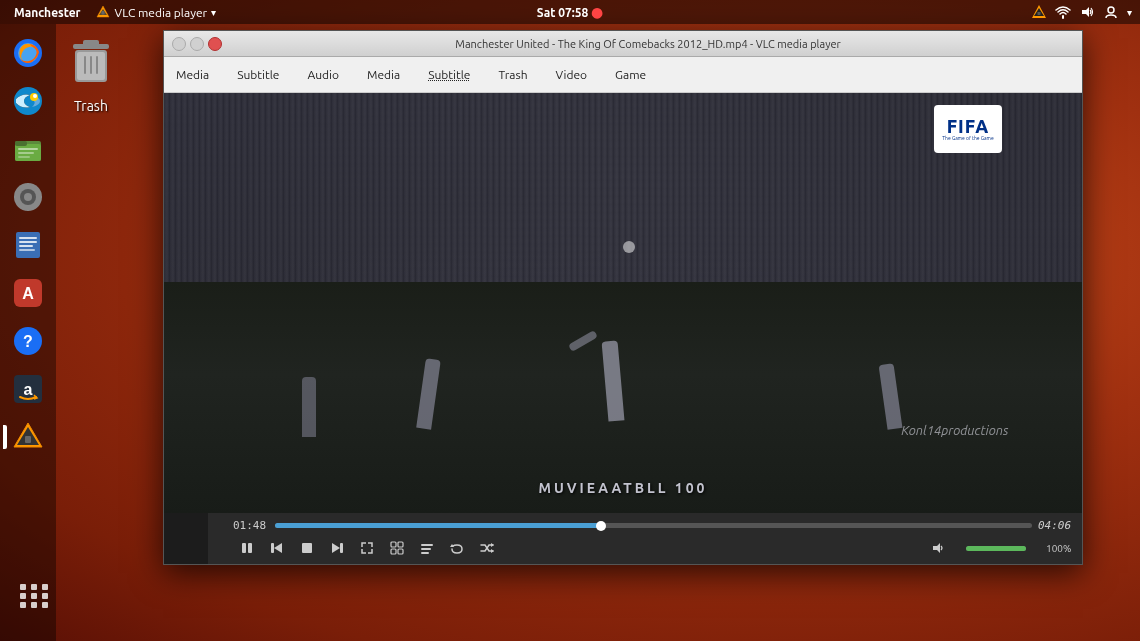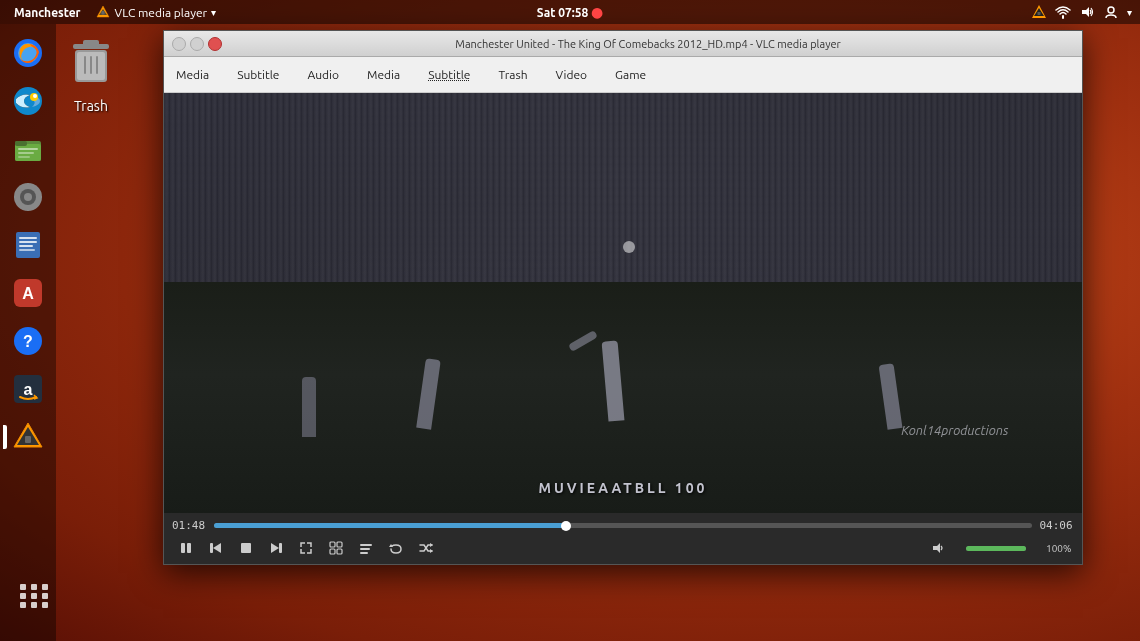--- a/index.html
+++ b/index.html
@@ -290,21 +290,22 @@
       font-size: 14px;
       font-weight: bold;
       letter-spacing: 3px;
       text-shadow: 1px 1px 3px black;
       white-space: nowrap;
     }
 
     
     .controls-bar {
       background: #2a2a2a;
-      padding: 2px 8px 0 8px;
+      padding: 2px 8px 0 25px;
+      margin-left: 44px;
     }
     .progress-row {
       display: flex;
       align-items: center;
       gap: 6px;
       padding: 4px 0 2px 0;
     }
     .time-label {
       color: #ccc;
       font-size: 11px;
@@ -621,37 +622,41 @@
         <div style="position:absolute;bottom:40%;left:44%;width:30px;height:8px;background:rgba(160,160,180,0.5);border-radius:4px;transform:rotate(-30deg);"></div>
 
         <div style="position:absolute;bottom:20%;left:28%;width:15px;height:70px;background:rgba(150,150,170,0.6);border-radius:4px 4px 0 0;transform:rotate(8deg);"></div>
 
         <div style="position:absolute;bottom:20%;right:20%;width:15px;height:65px;background:rgba(150,150,170,0.6);border-radius:4px 4px 0 0;transform:rotate(-8deg);"></div>
 
         <div style="position:absolute;bottom:18%;left:15%;width:14px;height:60px;background:rgba(140,140,160,0.5);border-radius:4px 4px 0 0;"></div>
 
         <div style="position:absolute;bottom:62%;left:50%;width=12px;height:12px;background:rgba(255,255,255,0.5);border-radius:50%;width:12px;height:12px;"></div>
 
+        <div class="fifa-logo">
+          <div class="fifa-text">FIFA</div>
+          <div class="fifa-sub">The Game of the Game</div>
+        </div>
 
         <div class="watermark">Konl14productions</div>
 
         <div class="video-bottom-text">MUVIEAATBLL 100</div>
       </div>
     </div>
 
     <div class="controls-bar">
 
       <div class="progress-row">
         <span class="time-label">01:48</span>
         <div class="progress-track">
           <div class="progress-fill" style="width:43%;">
             <div class="progress-handle"></div>
           </div>
         </div>
-        <span class="time-label" style="text-align:center;">04:06</span>
+        <span class="time-label" style="text-align:left;font-style:italic;">04:06</span>
       </div>
 
       <div class="buttons-row">
 
         <button class="ctrl-btn" title="Pause">
           <svg width="14" height="14" viewBox="0 0 14 14">
             <rect x="2" y="2" width="4" height="10" rx="1" fill="#ccc"></rect>
             <rect x="8" y="2" width="4" height="10" rx="1" fill="#ccc"></rect>
           </svg>
         </button>

